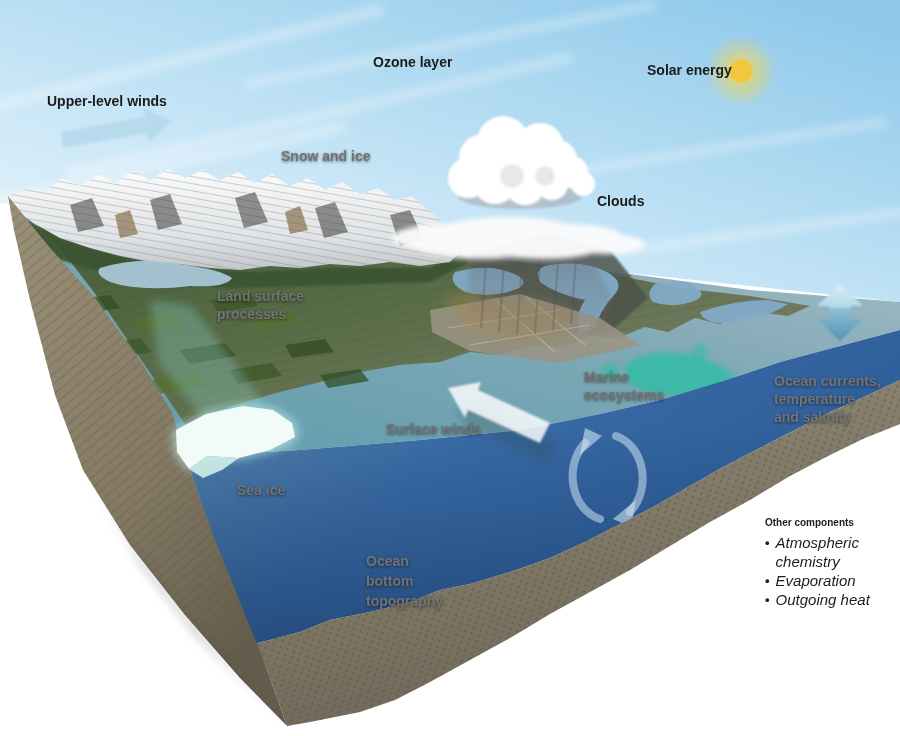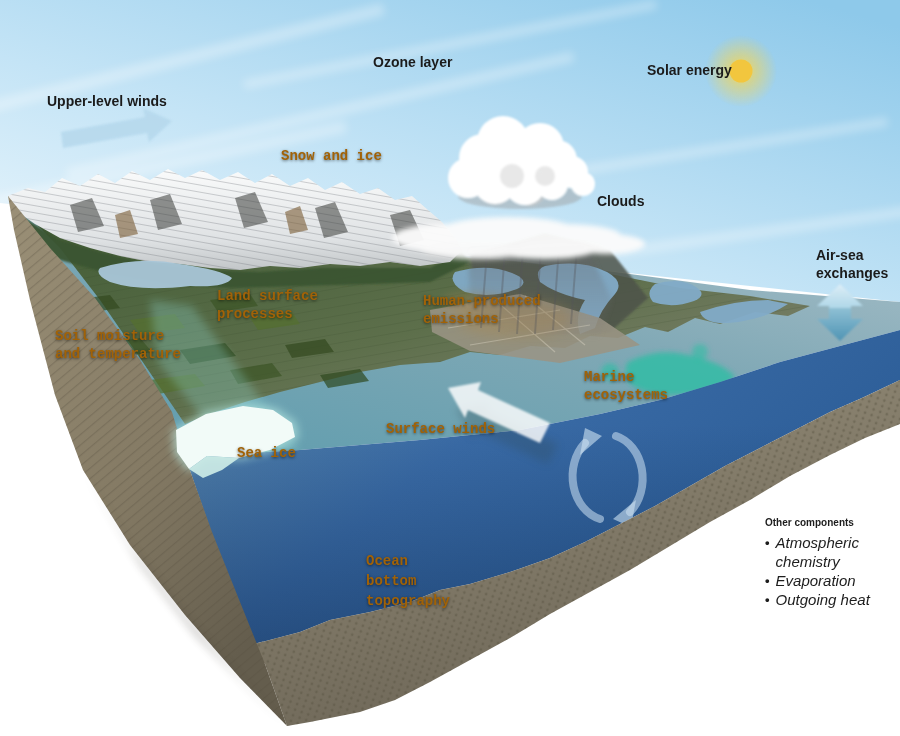--- a/index.html
+++ b/index.html
@@ -1,21 +1,21 @@
 <!DOCTYPE html>
 <html><head>
 <meta charset="utf-8">
 <style>
   html,body{margin:0;padding:0;background:#ffffff;}
   .stage{position:relative;width:900px;height:736px;background:#ffffff;overflow:hidden;
          font-family:"Liberation Sans",sans-serif;}
   .scene{position:absolute;left:0;top:0;}
   .lbl{position:absolute;font-weight:bold;font-size:14px;line-height:18px;white-space:nowrap;}
   .lbl span{display:block;}
-  .lbl.light{color:#a16207;text-shadow:0 1px 3px rgba(0,0,0,0.55);font-family:Liberation Mono, monospace;}
+  .lbl.light{color:#737373;text-shadow:0 1px 3px rgba(0,0,0,0.55);}
   .lbl.dark{color:#1b1b1b;}
   .other{position:absolute;left:765px;top:517px;color:#1d1d1d;}
   .other .title{font-weight:bold;font-size:10px;margin-bottom:5px;}
   .other .row{display:flex;gap:6px;font-size:15px;font-style:italic;line-height:19px;}
   .other .bullet{font-style:normal;font-weight:bold;font-size:13px;line-height:19px;}
 </style>
 </head>
 <body>
 
 <div class="stage">
@@ -295,44 +295,37 @@
 </div>
 <div class="lbl dark" style="left:647px;top:61px">
   <span>Solar energy</span>
 </div>
 <div class="lbl light" style="left:281px;top:147px">
   <span>Snow and ice</span>
 </div>
 <div class="lbl dark" style="left:597px;top:192px">
   <span>Clouds</span>
 </div>
-<div class="lbl dark" style="left:816px;top:246px">
-  <span>Air-sea</span>
-  <span>exchanges</span>
-</div>
 <div class="lbl light" style="left:217px;top:287px">
   <span>Land surface</span>
   <span>processes</span>
 </div>
-<div class="lbl light" style="left:423px;top:292px">
-  <span>Human-produced</span>
-  <span>emissions</span>
-</div>
-<div class="lbl light" style="left:55px;top:327px">
-  <span>Soil moisture</span>
-  <span>and temperature</span>
-</div>
 <div class="lbl light" style="left:584px;top:368px">
   <span>Marine</span>
   <span>ecosystems</span>
 </div>
+<div class="lbl light" style="left:774px;top:372px">
+  <span>Ocean currents,</span>
+  <span>temperature</span>
+  <span>and salinity</span>
+</div>
 <div class="lbl light" style="left:386px;top:420px">
   <span>Surface winds</span>
 </div>
-<div class="lbl light" style="left:237px;top:444px">
+<div class="lbl light" style="left:237px;top:481px">
   <span>Sea ice</span>
 </div>
 <div class="lbl light" style="left:366px;top:551px;line-height:20px">
   <span>Ocean</span>
   <span>bottom</span>
   <span>topography</span>
 </div>
 
 <div class="other">
   <div class="title">Other components</div>

